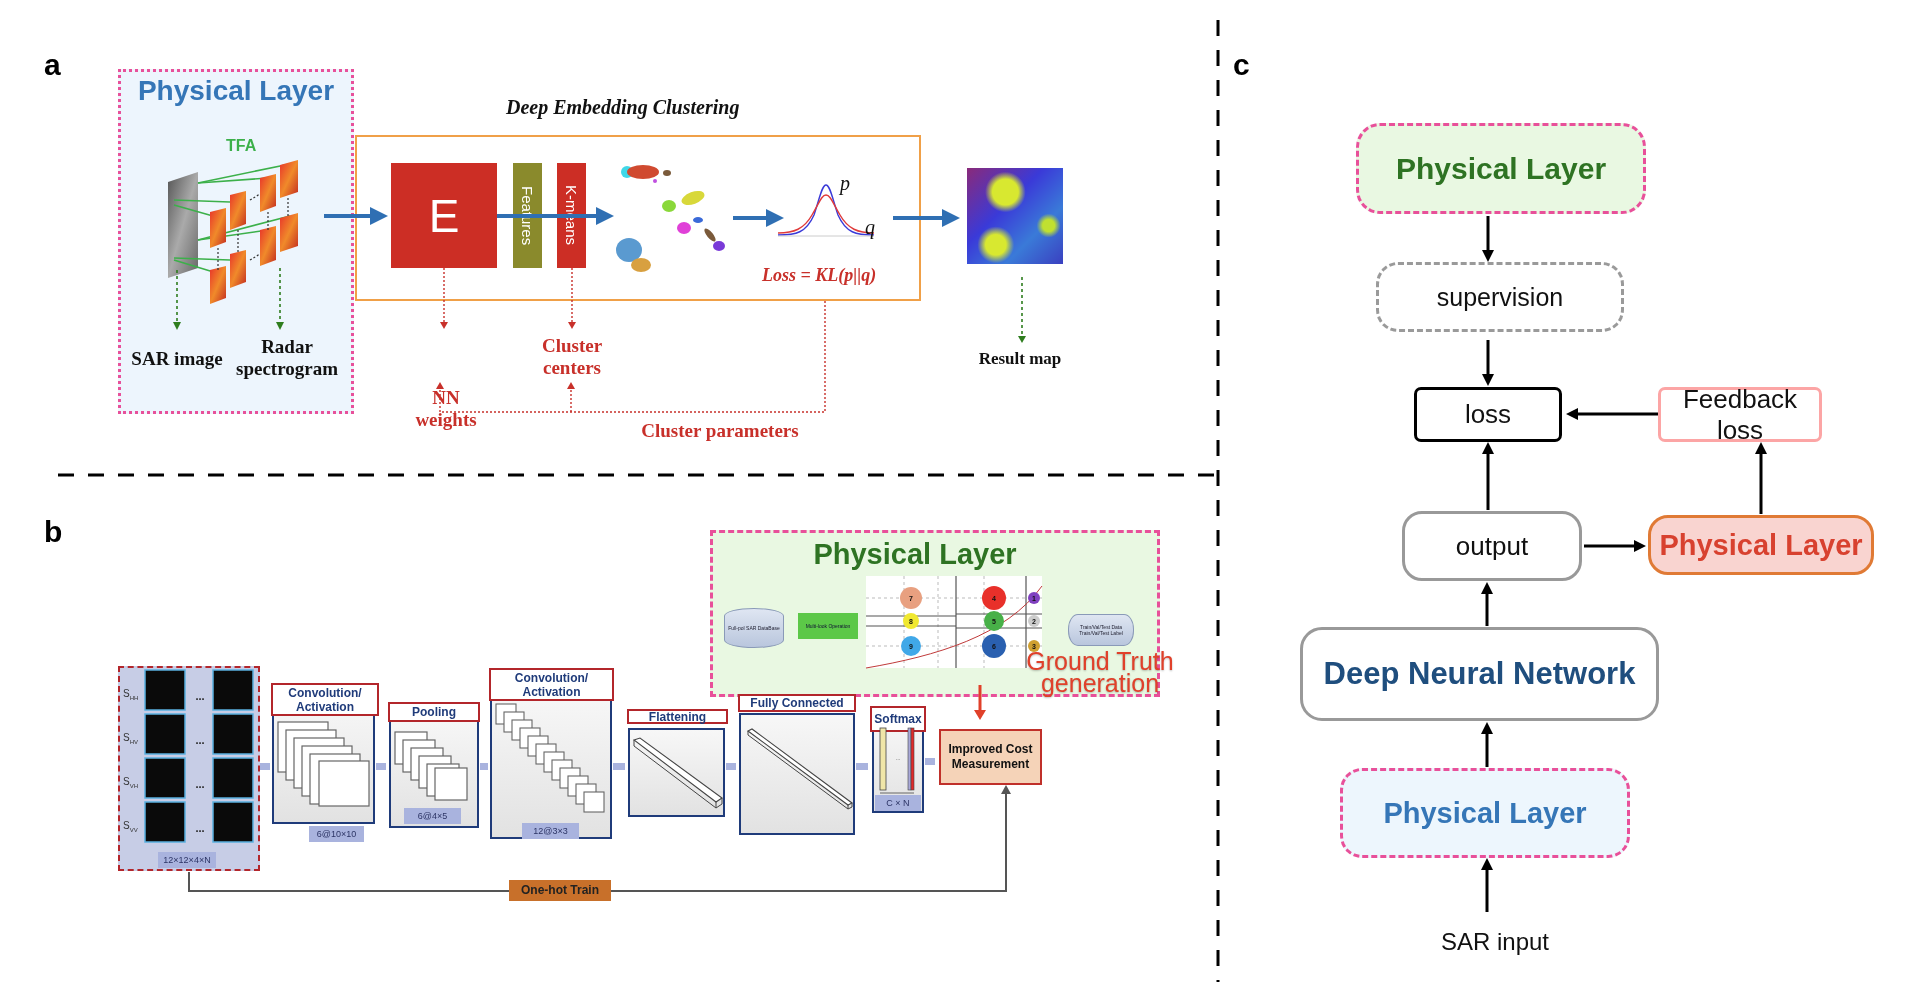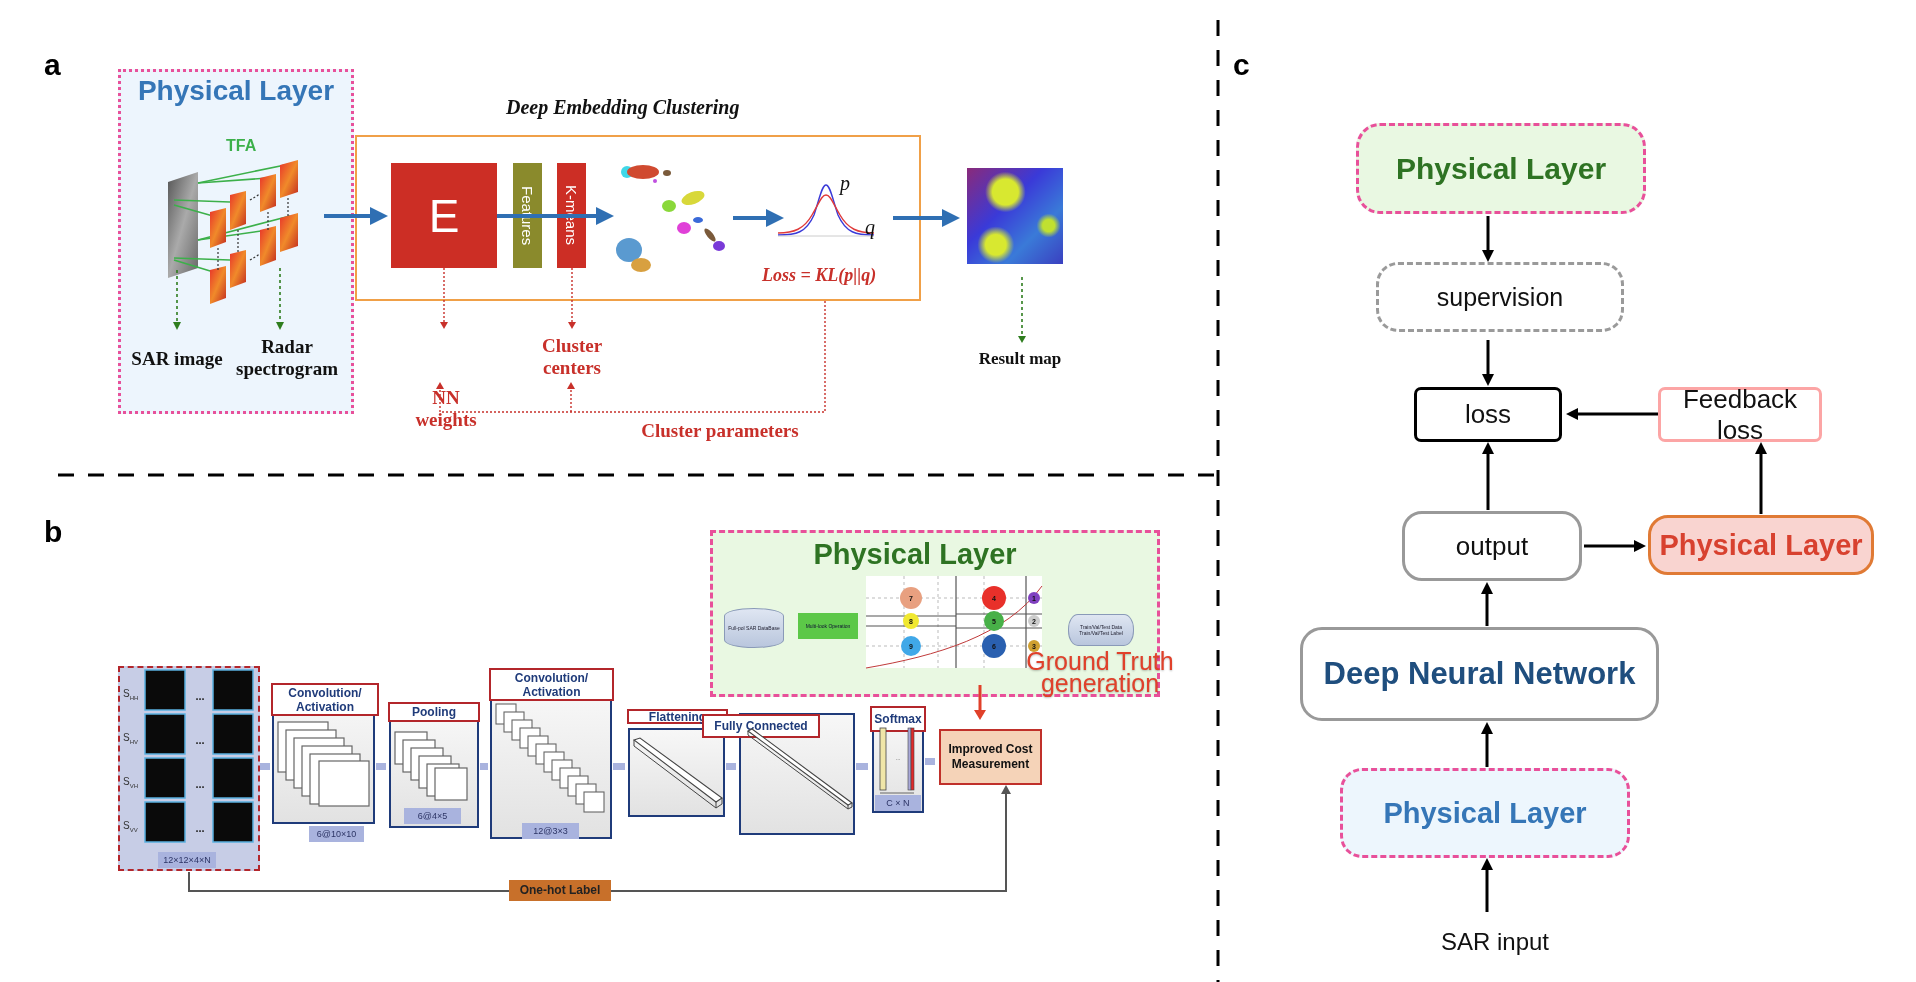--- a/index.html
+++ b/index.html
@@ -338,21 +338,21 @@
 <svg class="abs" style="left:630px;top:734px" width="95" height="80">
   <polygon points="4,6 10,4 92,64 86,68" fill="#fff" stroke="#444" stroke-width="1.1"></polygon>
   <line x1="4" y1="6" x2="4" y2="12" stroke="#444"></line>
     <line x1="4" y1="12" x2="86" y2="74" stroke="#444"></line>
   <line x1="86" y1="68" x2="86" y2="74" stroke="#444"></line>
     <line x1="86" y1="74" x2="92" y2="70" stroke="#444"></line>
     <line x1="92" y1="64" x2="92" y2="70" stroke="#444"></line>
 </svg>
 
 <div class="cnn-box" style="left:739px;top:713px;width:116px;height:122px;"></div>
-<div class="cnn-title" style="left:702px;top:694px;width:118px;height:24px;margin-top:20px;">Fully Connected</div>
+<div class="cnn-title" style="left:738px;top:694px;width:118px;height:18px;">Fully Connected</div>
 <svg class="abs" style="left:744px;top:725px" width="112" height="100">
   <polygon points="4,6 8,4 108,78 104,80" fill="#fff" stroke="#444" stroke-width="1.1"></polygon>
   <line x1="4" y1="6" x2="4" y2="10" stroke="#444"></line>
     <line x1="4" y1="10" x2="104" y2="84" stroke="#444"></line>
   <line x1="104" y1="80" x2="104" y2="84" stroke="#444"></line>
     <line x1="104" y1="84" x2="108" y2="82" stroke="#444"></line>
     <line x1="108" y1="78" x2="108" y2="82" stroke="#444"></line>
 </svg>
 
 <div class="cnn-box" style="left:872px;top:719px;width:52px;height:94px;"></div>
@@ -379,21 +379,21 @@
     <rect x="613" y="763" width="12" height="7"></rect>
     <rect x="726" y="763" width="10" height="7"></rect>
     <rect x="856" y="763" width="12" height="7"></rect>
     <rect x="925" y="758" width="10" height="7"></rect>
   </g>
   <polyline points="189,872 189,891 1006,891 1006,792" fill="none" stroke="#555" stroke-width="2"></polyline>
   <polygon points="1001,794 1011,794 1006,785" fill="#555"></polygon>
   <line x1="980" y1="685" x2="980" y2="712" stroke="#e0402a" stroke-width="3"></line>
   <polygon points="974,710 986,710 980,720" fill="#e0402a"></polygon>
 </svg>
-<div class="abs" style="left:509px;top:880px;width:102px;height:21px;line-height:21px;background:#c8702a;color:#222;font-weight:bold;font-size:12px;text-align:center;">One-hot Label</div>
+<div class="abs" style="left:509px;top:880px;width:102px;height:21px;line-height:21px;background:#c8702a;color:#222;font-weight:bold;font-size:12px;text-align:center;">One-hot Train</div>
 
 <div class="panel-label" style="left:1233px;top:48px;">c</div>
 
 <div class="cbox c-phys-top">Physical Layer</div>
 <div class="cbox c-sup">supervision</div>
 <div class="cbox c-loss">loss</div>
 <div class="cbox c-fb">Feedback loss</div>
 <div class="cbox c-out">output</div>
 <div class="cbox c-phys-red">Physical Layer</div>
 <div class="cbox c-dnn">Deep Neural Network</div>

